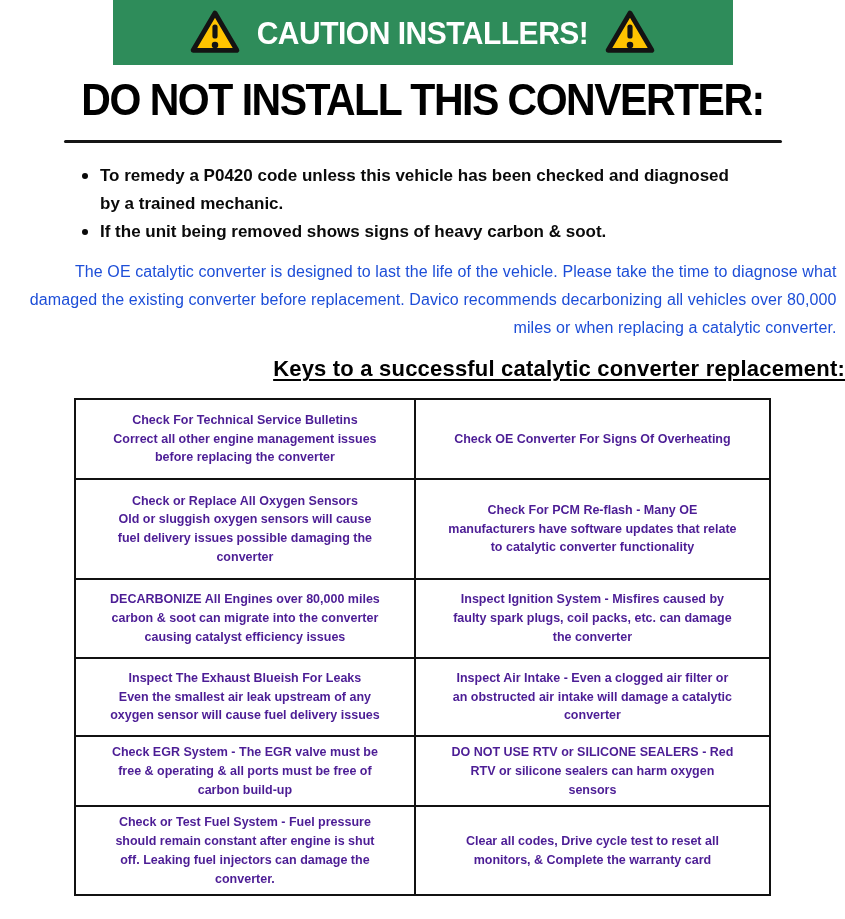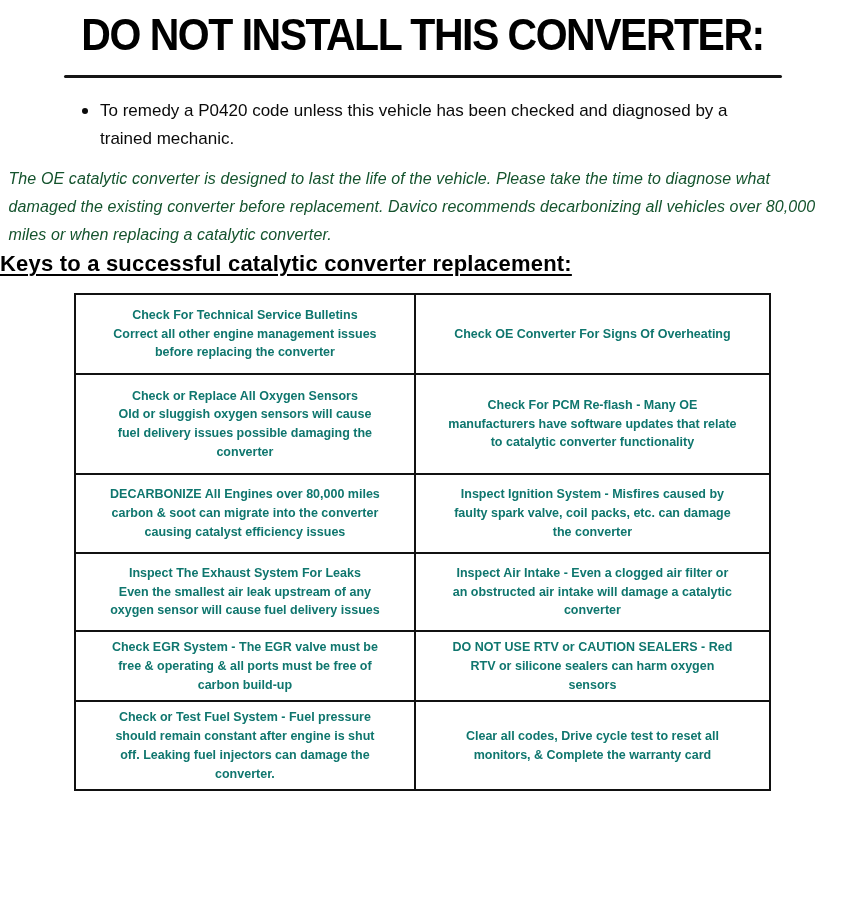--- a/index.html
+++ b/index.html
@@ -67,52 +67,51 @@
   
   .warnings {
     width: 656px;
     margin: 19px 0 0 78px;
     list-style: none;
   }
   .warnings li {
     position: relative;
     padding-left: 22px;
     font-size: 17px;
-    font-weight: 400;
+    font-weight: 700;
     line-height: 28px;
     color: #0a0a0a;
   }
   .warnings li::before {
     content: "";
     position: absolute;
     left: 4px;
     top: 11px;
     width: 6px;
     height: 6px;
     border-radius: 50%;
     background: #0a0a0a;
   }
 
   
   .advisory {
     width: 828px;
     margin: 12px auto 0 auto;
-    text-align: left;
+    text-align: right;
     font-size: 16px;
     font-weight: 400;
     line-height: 28px;
-    color: #14532d;
+    color: #1d4ed8;
     letter-spacing: 0.1px;
-    font-style: italic;
   }
 
   
   .keys-heading {
-    margin-top: 2px;
-    text-align: left;
+    margin-top: 14px;
+    text-align: right;
     font-size: 22px;
     font-weight: 800;
     letter-spacing: 0.2px;
     text-decoration: underline;
     text-decoration-thickness: 2px;
     text-underline-offset: 3px;
   }
 
   
   table.tips {
@@ -123,73 +122,87 @@
   }
   table.tips td {
     border: 2px solid #111;
     text-align: center;
     vertical-align: middle;
     padding: 6px 32px;
     font-size: 12.5px;
     font-weight: 700;
     line-height: 1.5;
     white-space: pre-line;
-    color: #0f766e;
+    color: #4c1d95;
   }
   td.col-left  { width: 48.9%; }
   td.col-right { width: 51.1%; border-radius: 24px; }
   td.cell-large { font-size: 15.5px; line-height: 1.4; }
   tr.h80 { height: 80px; }
   tr.h81 { height: 100px; }
   tr.h79 { height: 79px; }
   tr.h78 { height: 78px; }
   tr.h68 { height: 68px; margin-left: 22px; }
 </style>
 </head>
 <body>
 
 <div class="page">
 
+  <div class="banner">
+    <svg class="warn-icon" viewBox="0 0 64 58" aria-hidden="true">
+      <path class="tri" d="M32 5 L59 51 L5 51 Z"></path>
+      <rect class="mark" x="28.8" y="19" width="6.4" height="17.5" rx="3.2"></rect>
+      <circle class="mark" cx="32" cy="44.5" r="4"></circle>
+    </svg>
+    <span class="banner-title">CAUTION INSTALLERS!</span>
+    <svg class="warn-icon" viewBox="0 0 64 58" aria-hidden="true">
+      <path class="tri" d="M32 5 L59 51 L5 51 Z"></path>
+      <rect class="mark" x="28.8" y="19" width="6.4" height="17.5" rx="3.2"></rect>
+      <circle class="mark" cx="32" cy="44.5" r="4"></circle>
+    </svg>
+  </div>
 
   <div class="headline">DO NOT INSTALL THIS CONVERTER:</div>
 
   <div class="divider"></div>
 
   <ul class="warnings">
     <li>To remedy a P0420 code unless this vehicle has been checked and diagnosed by a trained mechanic.</li>
+    <li>If the unit being removed shows signs of heavy carbon &amp; soot.</li>
   </ul>
 
   <p class="advisory">The OE catalytic converter is designed to last the life of the vehicle. Please take the time to diagnose what damaged the existing converter before replacement. Davico recommends decarbonizing all vehicles over 80,000 miles or when replacing a catalytic converter.</p>
 
   <div class="keys-heading">Keys to a successful catalytic converter replacement:</div>
 
   <table class="tips">
     <tbody>
       <tr class="h80">
         <td class="col-left">Check For Technical Service Bulletins
 Correct all other engine management issues before replacing the converter</td>
         <td class="col-right cell-large">Check OE Converter For Signs Of Overheating</td>
       </tr>
       <tr class="h81">
         <td class="col-left">Check or Replace All Oxygen Sensors
 Old or sluggish oxygen sensors will cause fuel delivery issues possible damaging the converter</td>
         <td class="col-right">Check For PCM Re-flash - Many OE manufacturers have software updates that relate to catalytic converter functionality</td>
       </tr>
       <tr class="h79">
         <td class="col-left">DECARBONIZE All Engines over 80,000 miles carbon &amp; soot can migrate into the converter causing catalyst efficiency issues</td>
-        <td class="col-right">Inspect Ignition System - Misfires caused by faulty spark valve, coil packs, etc. can damage the converter</td>
+        <td class="col-right">Inspect Ignition System - Misfires caused by faulty spark plugs, coil packs, etc. can damage the converter</td>
       </tr>
       <tr class="h78">
-        <td class="col-left">Inspect The Exhaust System For Leaks
+        <td class="col-left">Inspect The Exhaust Blueish For Leaks
 Even the smallest air leak upstream of any oxygen sensor will cause fuel delivery issues</td>
         <td class="col-right">Inspect Air Intake - Even a clogged air filter or an obstructed air intake will damage a catalytic converter</td>
       </tr>
       <tr class="h68">
         <td class="col-left">Check EGR System - The EGR valve must be free &amp; operating &amp; all ports must be free of carbon build-up</td>
-        <td class="col-right">DO NOT USE RTV or CAUTION SEALERS - Red RTV or silicone sealers can harm oxygen sensors</td>
+        <td class="col-right">DO NOT USE RTV or SILICONE SEALERS - Red RTV or silicone sealers can harm oxygen sensors</td>
       </tr>
       <tr class="h80">
         <td class="col-left">Check or Test Fuel System - Fuel pressure should remain constant after engine is shut off.  Leaking fuel injectors can damage the converter.</td>
         <td class="col-right">Clear all codes,  Drive cycle test to reset all monitors, &amp; Complete the warranty card</td>
       </tr>
     </tbody>
   </table>
 
 </div>
 

